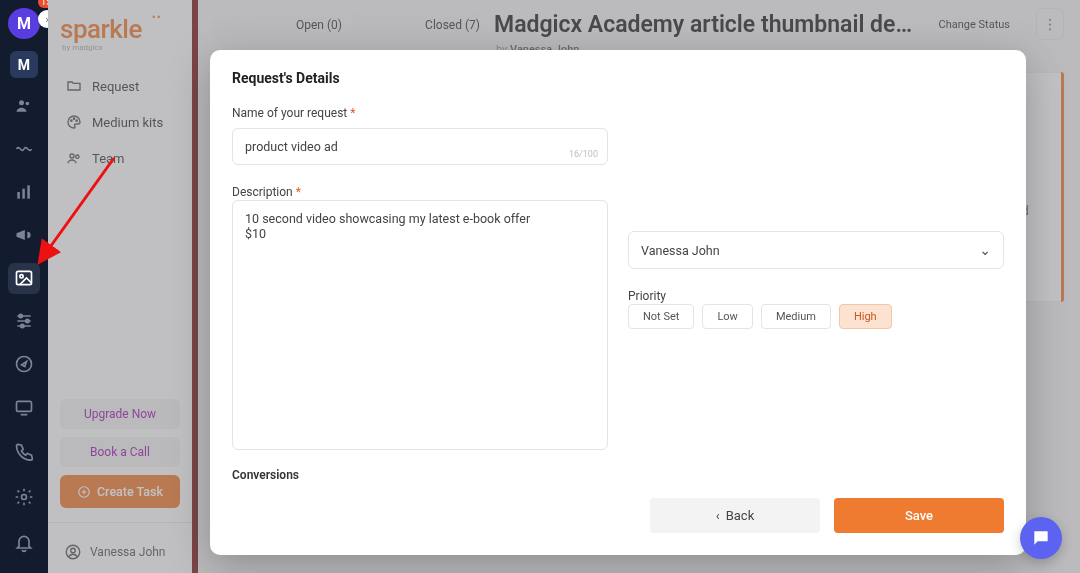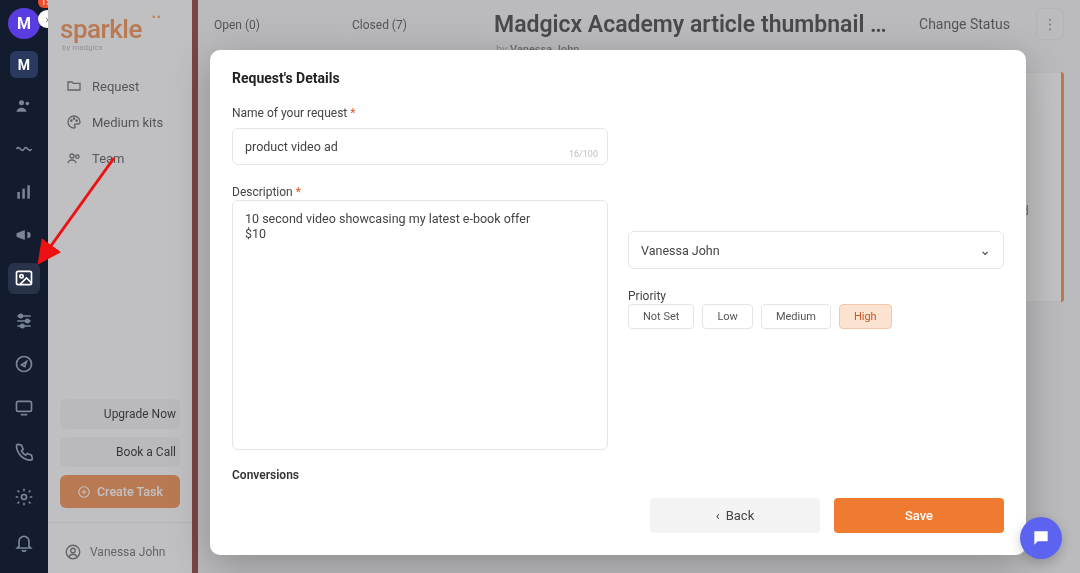--- a/index.html
+++ b/index.html
@@ -19,33 +19,33 @@
 
   
   .sidebar { position:absolute; left:48px; top:0; width:150px; height:100%; background:#fbfbfb; border-right:6px solid #7f1d1d; padding:14px 12px 12px; display:flex; flex-direction:column; }
   .sidebar .brand { color:#ee7b30; font-family:Georgia,serif; font-size:26px; font-weight:500; letter-spacing:-.5px; position:relative; }
   .sidebar .brand-dots { position:absolute; top:-2px; right:20px; font-size:10px; color:#ee7b30; }
   .sidebar .brand-sub { font-size:8px; color:#aaa; margin-top:-2px; margin-left:2px; }
   .sidebar .nav { margin-top:18px; display:flex; flex-direction:column; gap:4px; }
   .sidebar .nav-item { display:flex; align-items:center; gap:10px; padding:8px 6px; font-size:13px; color:#3a3a3a; border-radius:6px; cursor:pointer; }
   .sidebar .nav-item svg { width:16px; height:16px; color:#555; }
   .sidebar .bottom { margin-top:auto; display:flex; flex-direction:column; gap:8px; }
-  .sidebar .btn-light { background:#f0f0f0; color:#000000; font-size:12px; padding:8px 4px; border-radius:6px; text-align:right; cursor:pointer; }
+  .sidebar .btn-light { background:#f0f0f0; color:#a21caf; font-size:12px; padding:8px 4px; border-radius:6px; text-align:center; cursor:pointer; }
   .sidebar .btn-orange { background:#ee7b30; color:#fff; font-size:12.5px; padding:9px 4px; border-radius:6px; text-align:center; font-weight:500; display:flex; align-items:center; justify-content:center; gap:6px; cursor:pointer; }
   .sidebar .user-row { display:flex; align-items:center; gap:8px; padding:8px 4px 0; font-size:12px; color:#555; }
   .sidebar .sep { height:1px; background:#e8e8ea; margin:6px -12px 4px; }
   .sidebar .user-row svg { width:18px; height:18px; }
 
   
   .main { position:absolute; left:198px; top:0; right:0; height:100%; padding:10px 16px; }
   .tabs-row { display:flex; gap:10px; }
-  .tab-btn { flex:0 0 128px; background:#f0f0f0; border-radius:6px; text-align:left; padding:8px 0; font-size:12px; color:#3a3a3a; cursor:pointer; }
+  .tab-btn { flex:0 0 128px; background:#f0f0f0; border-radius:6px; text-align:right; padding:8px 0; font-size:12px; color:#3a3a3a; cursor:pointer; }
   .title-row { display:flex; align-items:center; gap:12px; margin-top:6px; }
   .page-title { font-size:23px; font-weight:600; color:#262626; flex:1; white-space:nowrap; overflow:hidden; text-overflow:ellipsis; }
-  .status-btn { font-size:14px; color:#3a3a3a; background:#f3f3f3; padding:8px 14px; border-radius:6px; cursor:pointer; }
+  .status-btn { font-size:11px; color:#3a3a3a; background:#f3f3f3; padding:8px 14px; border-radius:6px; cursor:pointer; }
   .kebab { width:28px; height:32px; border:1px solid #e6e6e6; border-radius:6px; display:flex; align-items:center; justify-content:center; font-size:14px; color:#666; cursor:pointer; }
   .byline { font-size:11px; color:#9a9a9a; margin-top:3px;}
   .byline b { color:#666; font-weight:500; }
   .detail-box { margin-top:16px; background:#fff; border:1px solid #eee; border-radius:6px; padding:18px; position:relative; }
   .detail-box::after { content:""; position:absolute; right:-1px; top:-1px; bottom:-1px; width:3px; background:#ee7b30; border-radius:0 6px 6px 0; }
   .detail-box h4 { font-size:14px; color:#333; margin-bottom:10px; }
   .detail-box p { font-size:12.5px; color:#6b6b6b; line-height:1.7; }
   .pager { margin-top:14px; display:flex; align-items:center; gap:8px; font-size:12px; color:#888; }
   .pager .pg { width:22px; height:22px; display:flex; align-items:center; justify-content:center; border-radius:4px; cursor:pointer; color:#aaa; }
   .pager .pg.cur { background:#e8e8e8; color:#444; }

